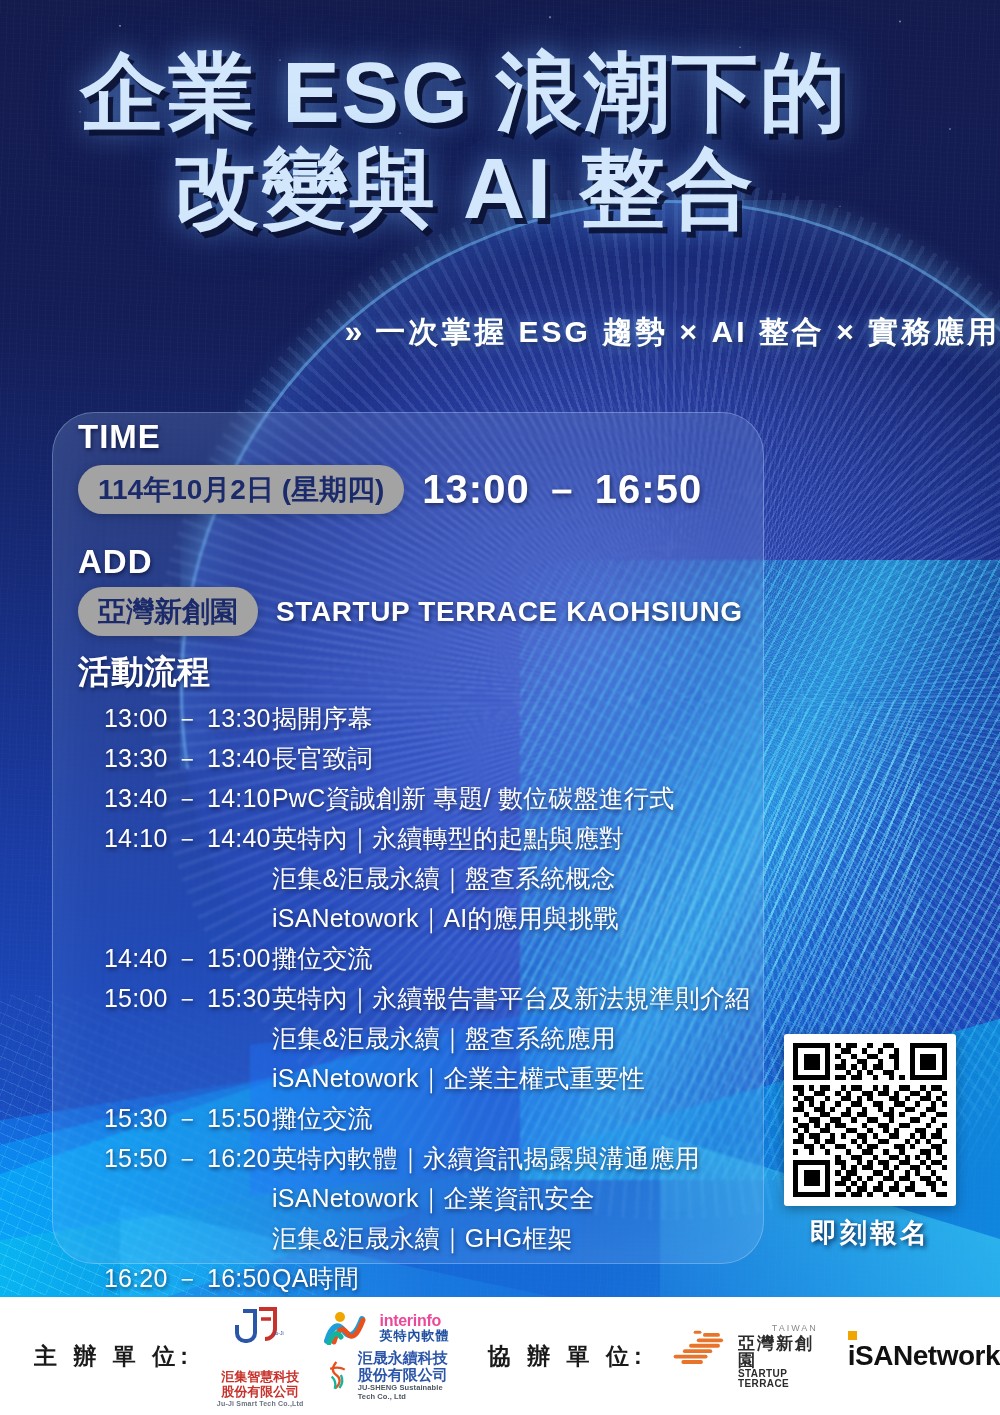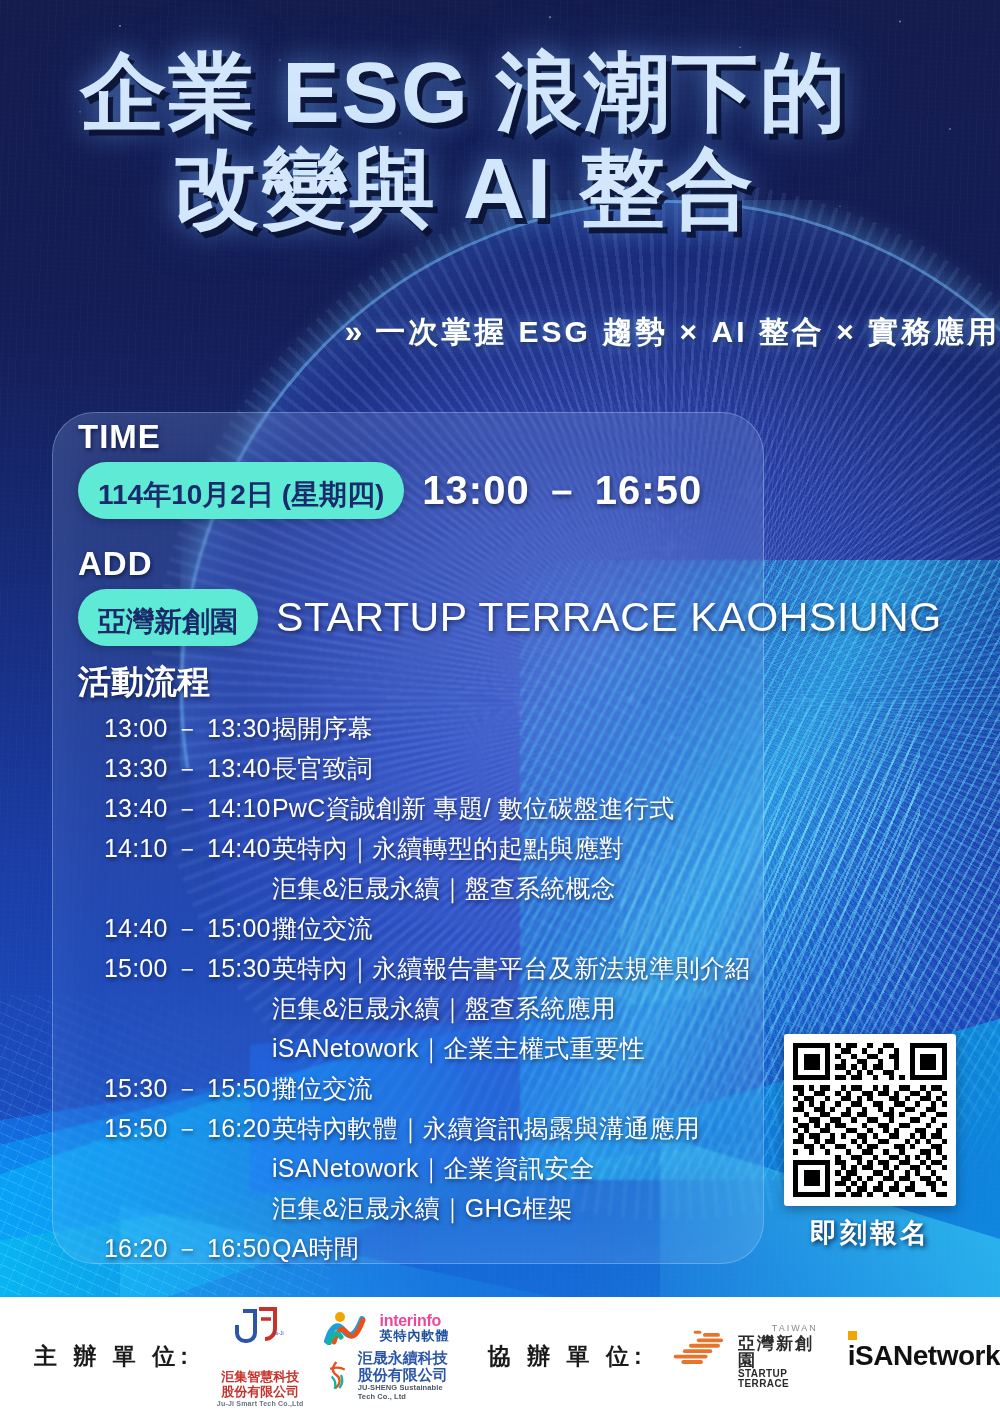--- a/index.html
+++ b/index.html
@@ -144,27 +144,27 @@
     border:1px solid rgba(200,225,255,.35);
     box-shadow:inset 0 0 60px rgba(160,200,255,.10);
     backdrop-filter:blur(1px);
   }
 
   .info{position:absolute;left:78px;top:420px;width:700px;z-index:7;color:#fff;}
   .lab{font-size:33px;font-weight:700;letter-spacing:1px;line-height:1;margin:0 0 9px 0;
        text-shadow:1px 2px 4px rgba(5,12,45,.7);}
   .row{display:flex;align-items:center;gap:18px;}
   .pill{
-    display:inline-block;background:#5eead4;color:#1b2a6b;border-radius:999px;
-    padding:16px 20px 8px;font-size:28px;font-weight:700;line-height:1.18;white-space:nowrap;
+    display:inline-block;background:#a3a3a3;color:#1b2a6b;border-radius:999px;
+    padding:8px 20px 8px;font-size:28px;font-weight:700;line-height:1.18;white-space:nowrap;
     box-shadow:0 2px 8px rgba(0,0,0,.22);
   }
   .big-time{font-size:40px;font-weight:600;letter-spacing:1px;white-space:nowrap;
             text-shadow:1px 2px 5px rgba(5,12,45,.65);}
-  .addr-en{font-size:41px;font-weight:400;letter-spacing:.6px;white-space:nowrap;
+  .addr-en{font-size:28px;font-weight:700;letter-spacing:.6px;white-space:nowrap;
            text-shadow:1px 2px 5px rgba(5,12,45,.65);text-align:center;}
   .hall{font-size:29px;font-weight:500;margin:16px 0 0 22px;white-space:nowrap;
         text-shadow:1px 2px 5px rgba(5,12,45,.65);}
 
   .agenda-title{font-size:33px;font-weight:700;margin:14px 0 4px 0;
                 text-shadow:1px 2px 4px rgba(5,12,45,.7);}
   .ag{margin-left:26px;}
   .ag-row{display:flex;align-items:baseline;margin-top:7px;}
   .ag-time{width:168px;flex:0 0 168px;font-size:25px;font-weight:400;letter-spacing:.2px;
            text-shadow:1px 2px 4px rgba(5,12,45,.65);}
@@ -269,20 +269,24 @@
           <div class="ag-time">13:40 － 14:10</div>
           <div class="ag-desc">PwC資誠創新 專題/ 數位碳盤進行式</div>
         </div>
         <div class="ag-row">
           <div class="ag-time">14:10 － 14:40</div>
           <div class="ag-desc">英特內｜永續轉型的起點與應對</div>
         </div>
         <div class="ag-row">
           <div class="ag-time"></div>
           <div class="ag-desc">洰集&amp;洰晟永續｜盤查系統概念</div>
+        </div>
+        <div class="ag-row">
+          <div class="ag-time"></div>
+          <div class="ag-desc">iSANetowork｜AI的應用與挑戰</div>
         </div>
         <div class="ag-row">
           <div class="ag-time">14:40 － 15:00</div>
           <div class="ag-desc">攤位交流</div>
         </div>
         <div class="ag-row">
           <div class="ag-time">15:00 － 15:30</div>
           <div class="ag-desc">英特內｜永續報告書平台及新法規準則介紹</div>
         </div>
         <div class="ag-row">

